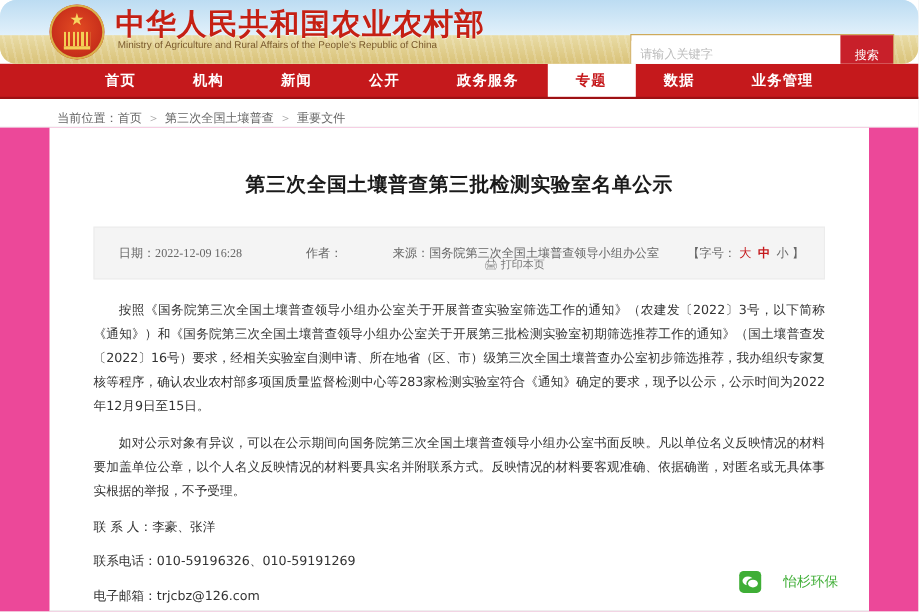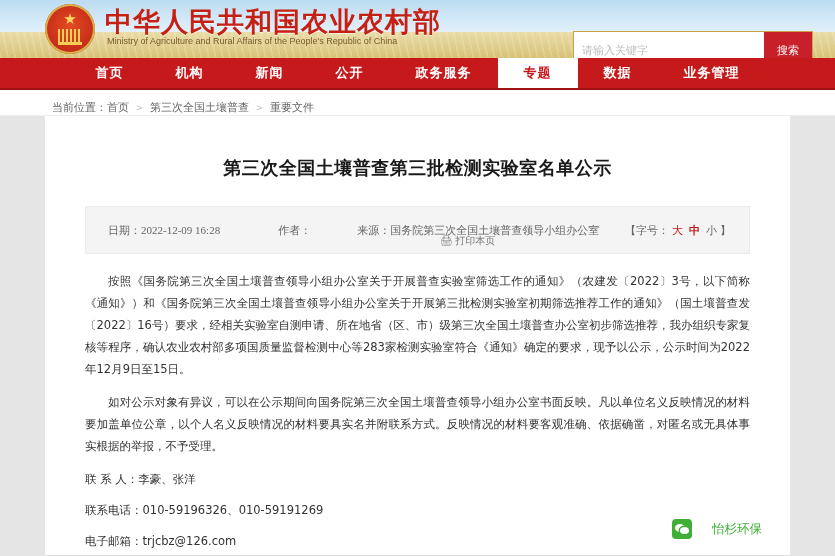--- a/index.html
+++ b/index.html
@@ -11,20 +11,21 @@
     overflow: hidden;
   }
   .page { position: relative; width: 835px; height: 556px; background:#fff; }
 
   
   .banner {
     position: relative;
     height: 58px;
     background: linear-gradient(to bottom, #c9e3f3 0%, #dff0fa 40%, #f2e6c4 70%, #e8d79e 100%);
     overflow: hidden;
+    border-radius: 15px;
   }
   .banner-sky {
     position:absolute; left:0; top:0; right:0; height:34px;
     background: linear-gradient(to bottom, #bcdcf2, #e4f2fb);
   }
   .banner-field {
     position:absolute; left:0; top:32px; right:0; bottom:0;
     background: linear-gradient(to bottom, #e9dca6, #d9c278);
   }
   .banner-field:after{
@@ -98,21 +99,21 @@
   .crumb-bar {
     height:26px; background:#fff; display:flex; align-items:flex-end;
     padding-left:52px; font-size:11px; color:#666;
     font-family:"DejaVu Sans", sans-serif;
     border-bottom:1px solid #eee;
   }
   .crumb-bar .sep { margin:0 5px; color:#aaa; }
   .crumb-link { color:#666; cursor:pointer; }
 
   
-  .shell { padding:0 45px; background:#e5e5e5; height:calc(556px - 58px - 32px - 26px); }
+  .shell { padding:0 45px; background:#ec4899; height:calc(556px - 58px - 32px - 26px); }
   .card {
     background:#fff; height:100%; padding:22px 40px 0 40px; position:relative;
     overflow:hidden;
   }
   .doc-title {
     text-align:center; font-family:"DejaVu Sans", sans-serif;
     font-size:18px; font-weight:bold; color:#1a1a1a;
     margin:18px 0 26px 0; letter-spacing:.5px;
   }
   .meta {

